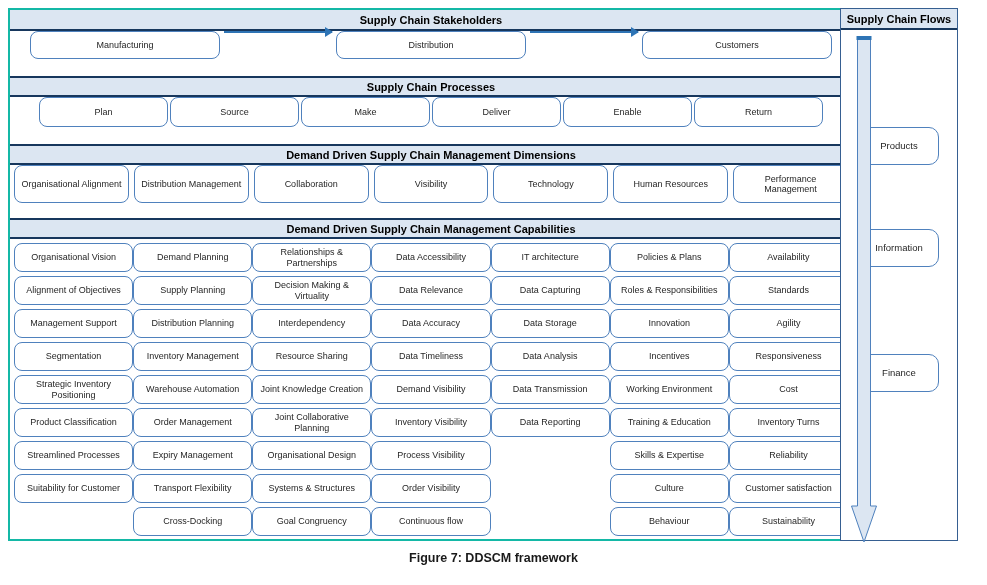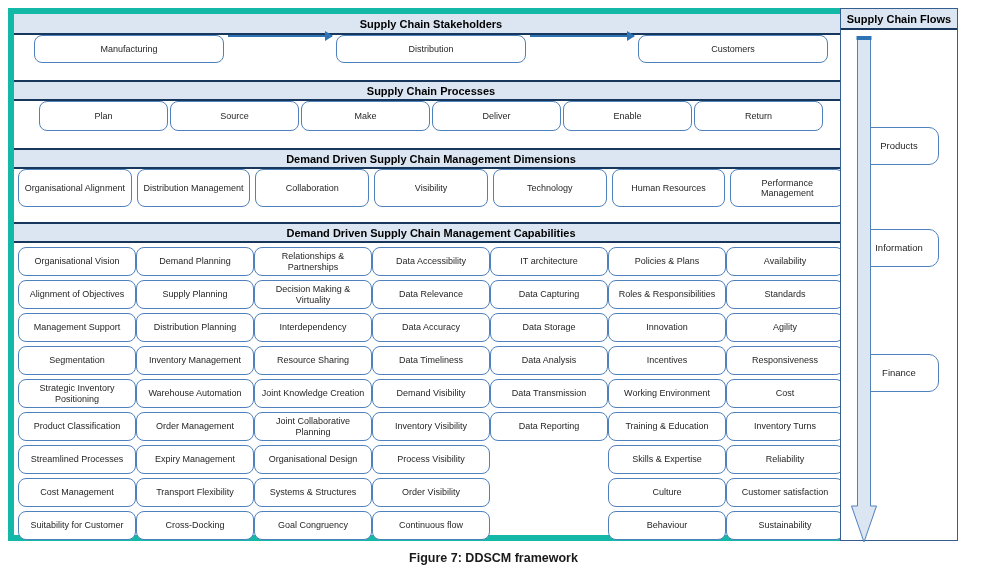--- a/index.html
+++ b/index.html
@@ -9,21 +9,21 @@
     width: 987px; height: 585px;
     position: relative;
     overflow: hidden;
   }
   .page { position: absolute; inset: 0; background: #fff; }
 
   
   .main-panel {
     position: absolute; left: 8px; top: 8px;
     width: 846px; height: 533px;
-    border: 6px solid #14b8a6;
+    border: 2px solid #14b8a6;
     display: flex; flex-direction: column;
     background: #fff;
   }
   .band {
     flex: 0 0 21px;
     background: #dce6f2;
     border-top: 2px solid #17375d;
     border-bottom: 2px solid #17375d;
     display: flex; align-items: center; justify-content: center;
     font-size: 11px; font-weight: bold; color: #000;
@@ -167,21 +167,20 @@
     <div class="cap-grid">
       <div class="cap-col">
 
       <div class="box cap-box">Organisational Vision</div>
           <div class="box cap-box">Alignment of Objectives</div>
           <div class="box cap-box">Management Support</div>
           <div class="box cap-box">Segmentation</div>
           <div class="box cap-box">Strategic Inventory Positioning</div>
           <div class="box cap-box">Product Classification</div>
           <div class="box cap-box">Streamlined Processes</div>
-          <div class="box cap-box">Cost Management</div>
           <div class="box cap-box">Suitability for Customer</div>
         </div>
       <div class="cap-col">
 
       <div class="box cap-box">Demand Planning</div>
           <div class="box cap-box">Supply Planning</div>
           <div class="box cap-box">Distribution Planning</div>
           <div class="box cap-box">Inventory Management</div>
           <div class="box cap-box">Warehouse Automation</div>
           <div class="box cap-box">Order Management</div>

